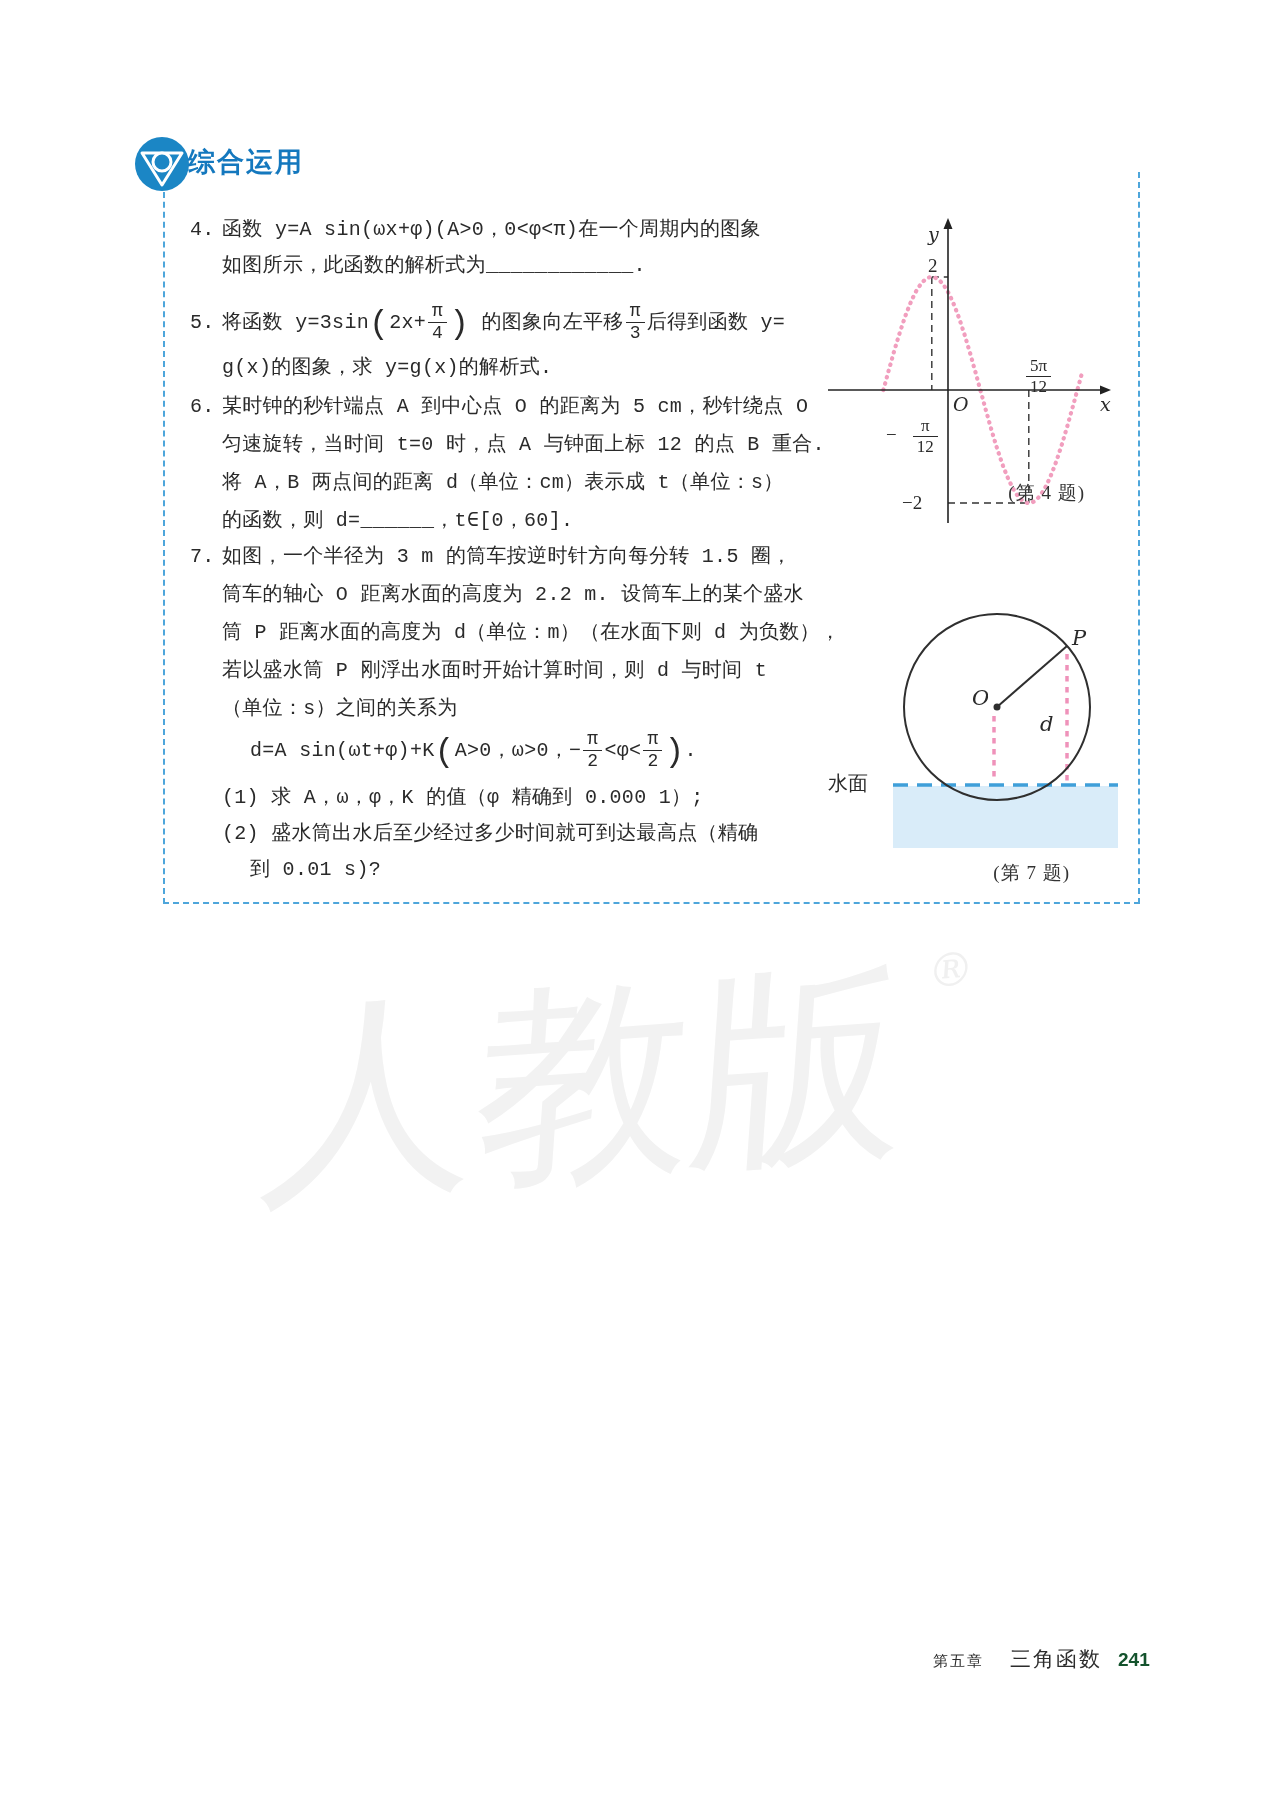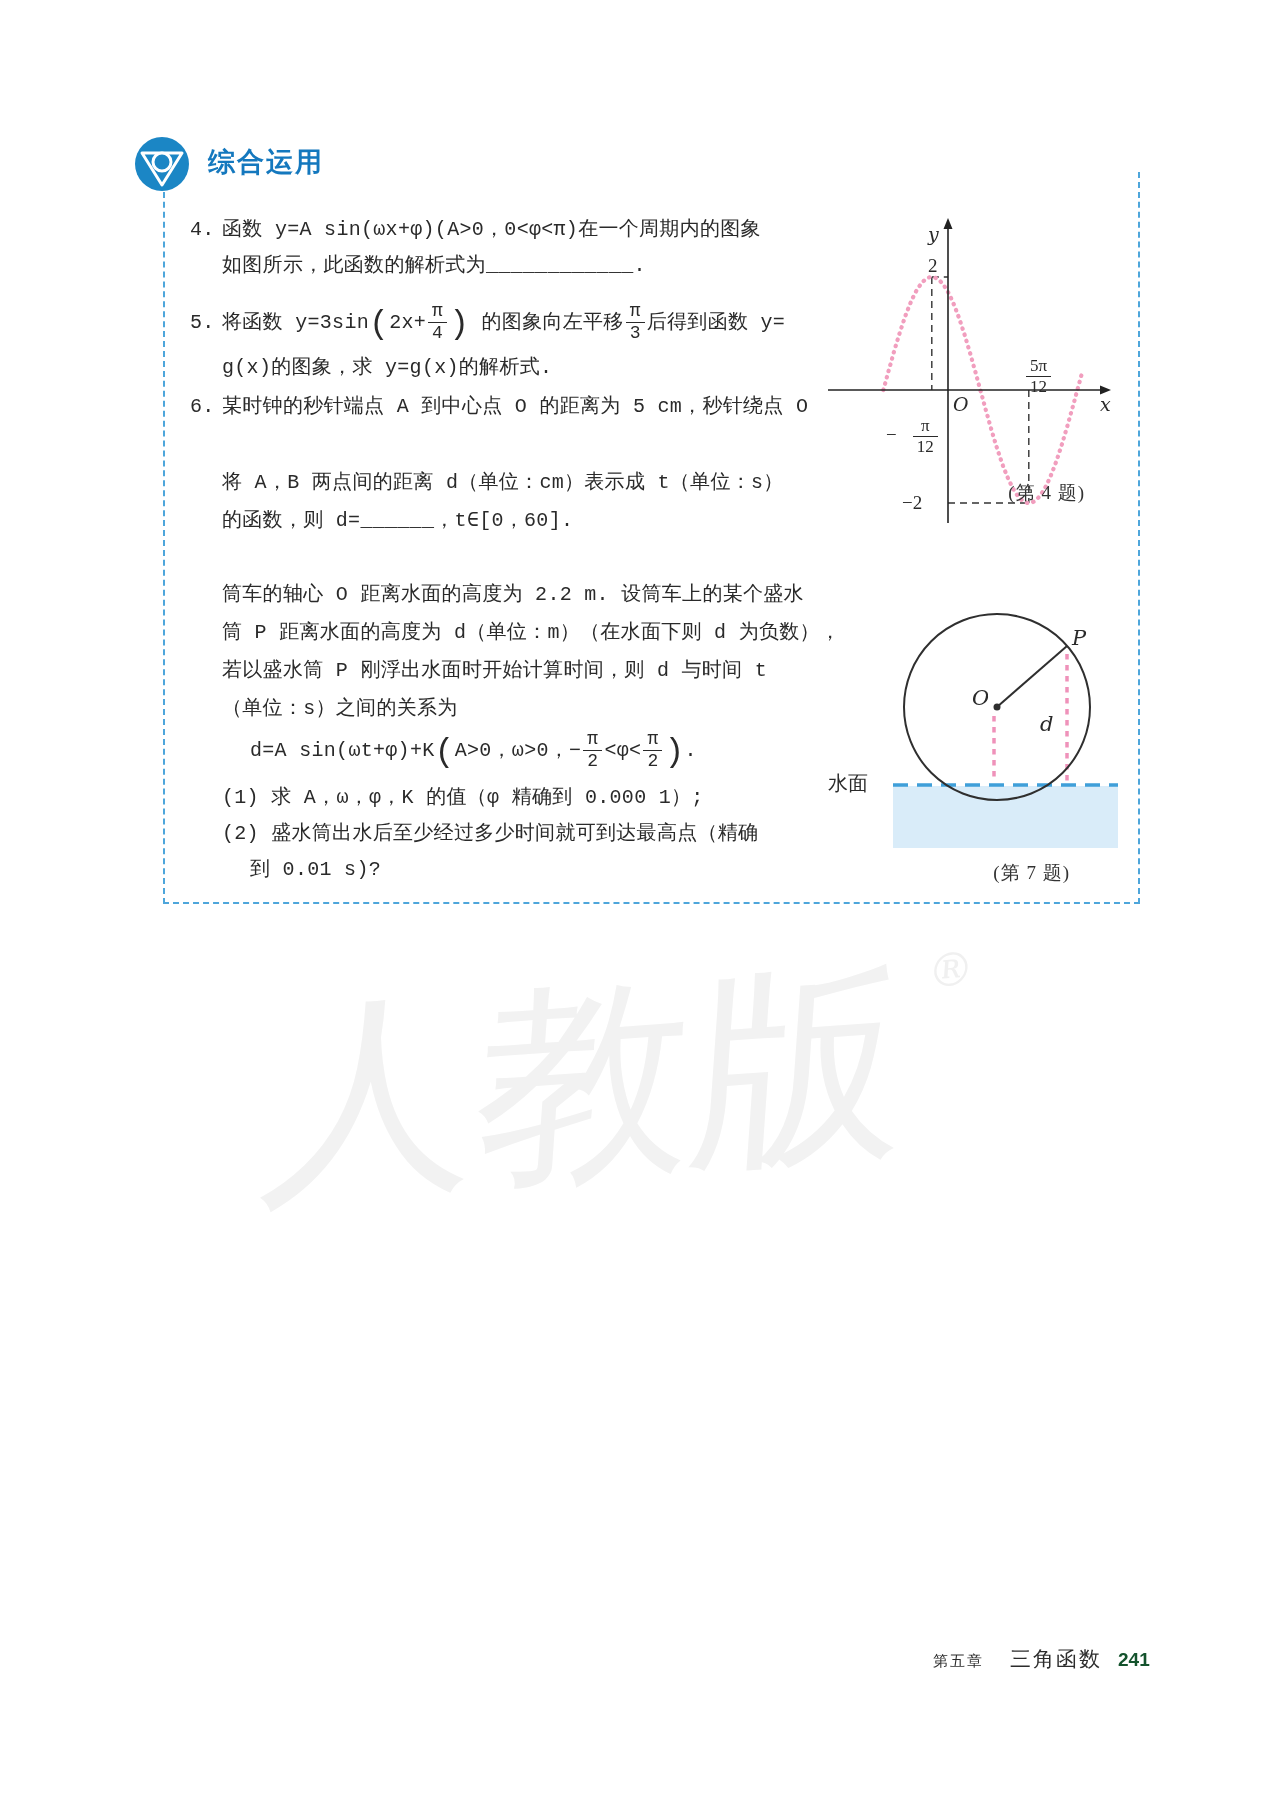--- a/index.html
+++ b/index.html
@@ -1,21 +1,21 @@
 <!DOCTYPE html>
 <html><head>
 <meta charset="utf-8">
 <style>
   html,body{margin:0;padding:0;background:#ffffff;}
   .page{position:relative;width:1287px;height:1799px;background:#fff;overflow:hidden;
         font-family:"Liberation Serif","DejaVu Serif",serif;color:#2a2a2a;}
   
   .hdr-icon{position:absolute;left:133px;top:135px;width:58px;height:58px;z-index:3;}
   .hdr-title{position:absolute;left:188px;top:144px;font-family:"Liberation Sans",sans-serif;
-             font-weight:700;font-size:27px;color:#1478be;letter-spacing:2px;z-index:3;padding-left:20px;}
+             font-weight:700;font-size:27px;color:#1478be;letter-spacing:2px;z-index:3;}
   
   .exbox{position:absolute;left:163px;top:172px;width:973px;height:730px;
          border-left:2px dashed #4ea6db;border-right:2px dashed #4ea6db;
          border-bottom:2px dashed #4ea6db;z-index:1;}
   
   .content{position:absolute;left:190px;top:0;width:580px;height:920px;z-index:2;}
   .line{position:absolute;left:32px;white-space:nowrap;font-size:20px;line-height:24px;letter-spacing:0.3px;font-family:Liberation Mono, monospace;}
   .line.first{left:0;}
   .line.tall{line-height:46px;}
   .line.ind2{left:60px;}
@@ -76,23 +76,27 @@
     <div class="line first tall" style="top:300px">
       <span class="pnum">5.</span><span>将函数 y=3sin</span><span class="bigp">(</span><span>2x+</span><span class="frac"><span class="fn">π</span><span class="fd">4</span></span><span class="bigp">)</span><span> 的图象向左平移</span><span class="frac"><span class="fn">π</span><span class="fd">3</span></span><span>后得到函数 y=</span>
     </div>
     <div class="line" style="top:356px">
       <span>g(x)的图象，求 y=g(x)的解析式.</span>
     </div>
 
     <div class="line first" style="top:395px">
       <span class="pnum">6.</span><span>某时钟的秒针端点 A 到中心点 O 的距离为 5 cm，秒针绕点 O</span>
     </div>
+    <div class="line" style="top:433px"><span>匀速旋转，当时间 t=0 时，点 A 与钟面上标 12 的点 B 重合.</span></div>
     <div class="line" style="top:471px"><span>将 A，B 两点间的距离 d（单位：cm）表示成 t（单位：s）</span></div>
     <div class="line" style="top:509px"><span>的函数，则 d=______，t∈[0，60].</span></div>
 
+    <div class="line first" style="top:545px">
+      <span class="pnum">7.</span><span>如图，一个半径为 3 m 的筒车按逆时针方向每分转 1.5 圈，</span>
+    </div>
     <div class="line" style="top:583px"><span>筒车的轴心 O 距离水面的高度为 2.2 m. 设筒车上的某个盛水</span></div>
     <div class="line" style="top:621px"><span>筒 P 距离水面的高度为 d（单位：m）（在水面下则 d 为负数），</span></div>
     <div class="line" style="top:659px"><span>若以盛水筒 P 刚浮出水面时开始计算时间，则 d 与时间 t</span></div>
     <div class="line" style="top:697px"><span>（单位：s）之间的关系为</span></div>
 
     <div class="line tall ind2" style="top:728px">
       <span>d=A sin(ωt+φ)+K</span><span class="bigp">(</span><span>A&gt;0，ω&gt;0，−</span><span class="frac"><span class="fn">π</span><span class="fd">2</span></span><span>&lt;φ&lt;</span><span class="frac"><span class="fn">π</span><span class="fd">2</span></span><span class="bigp">)</span><span>.</span>
     </div>
 
     <div class="line" style="top:786px"><span>(1) 求 A，ω，φ，K 的值（φ 精确到 0.000 1）;</span></div>

